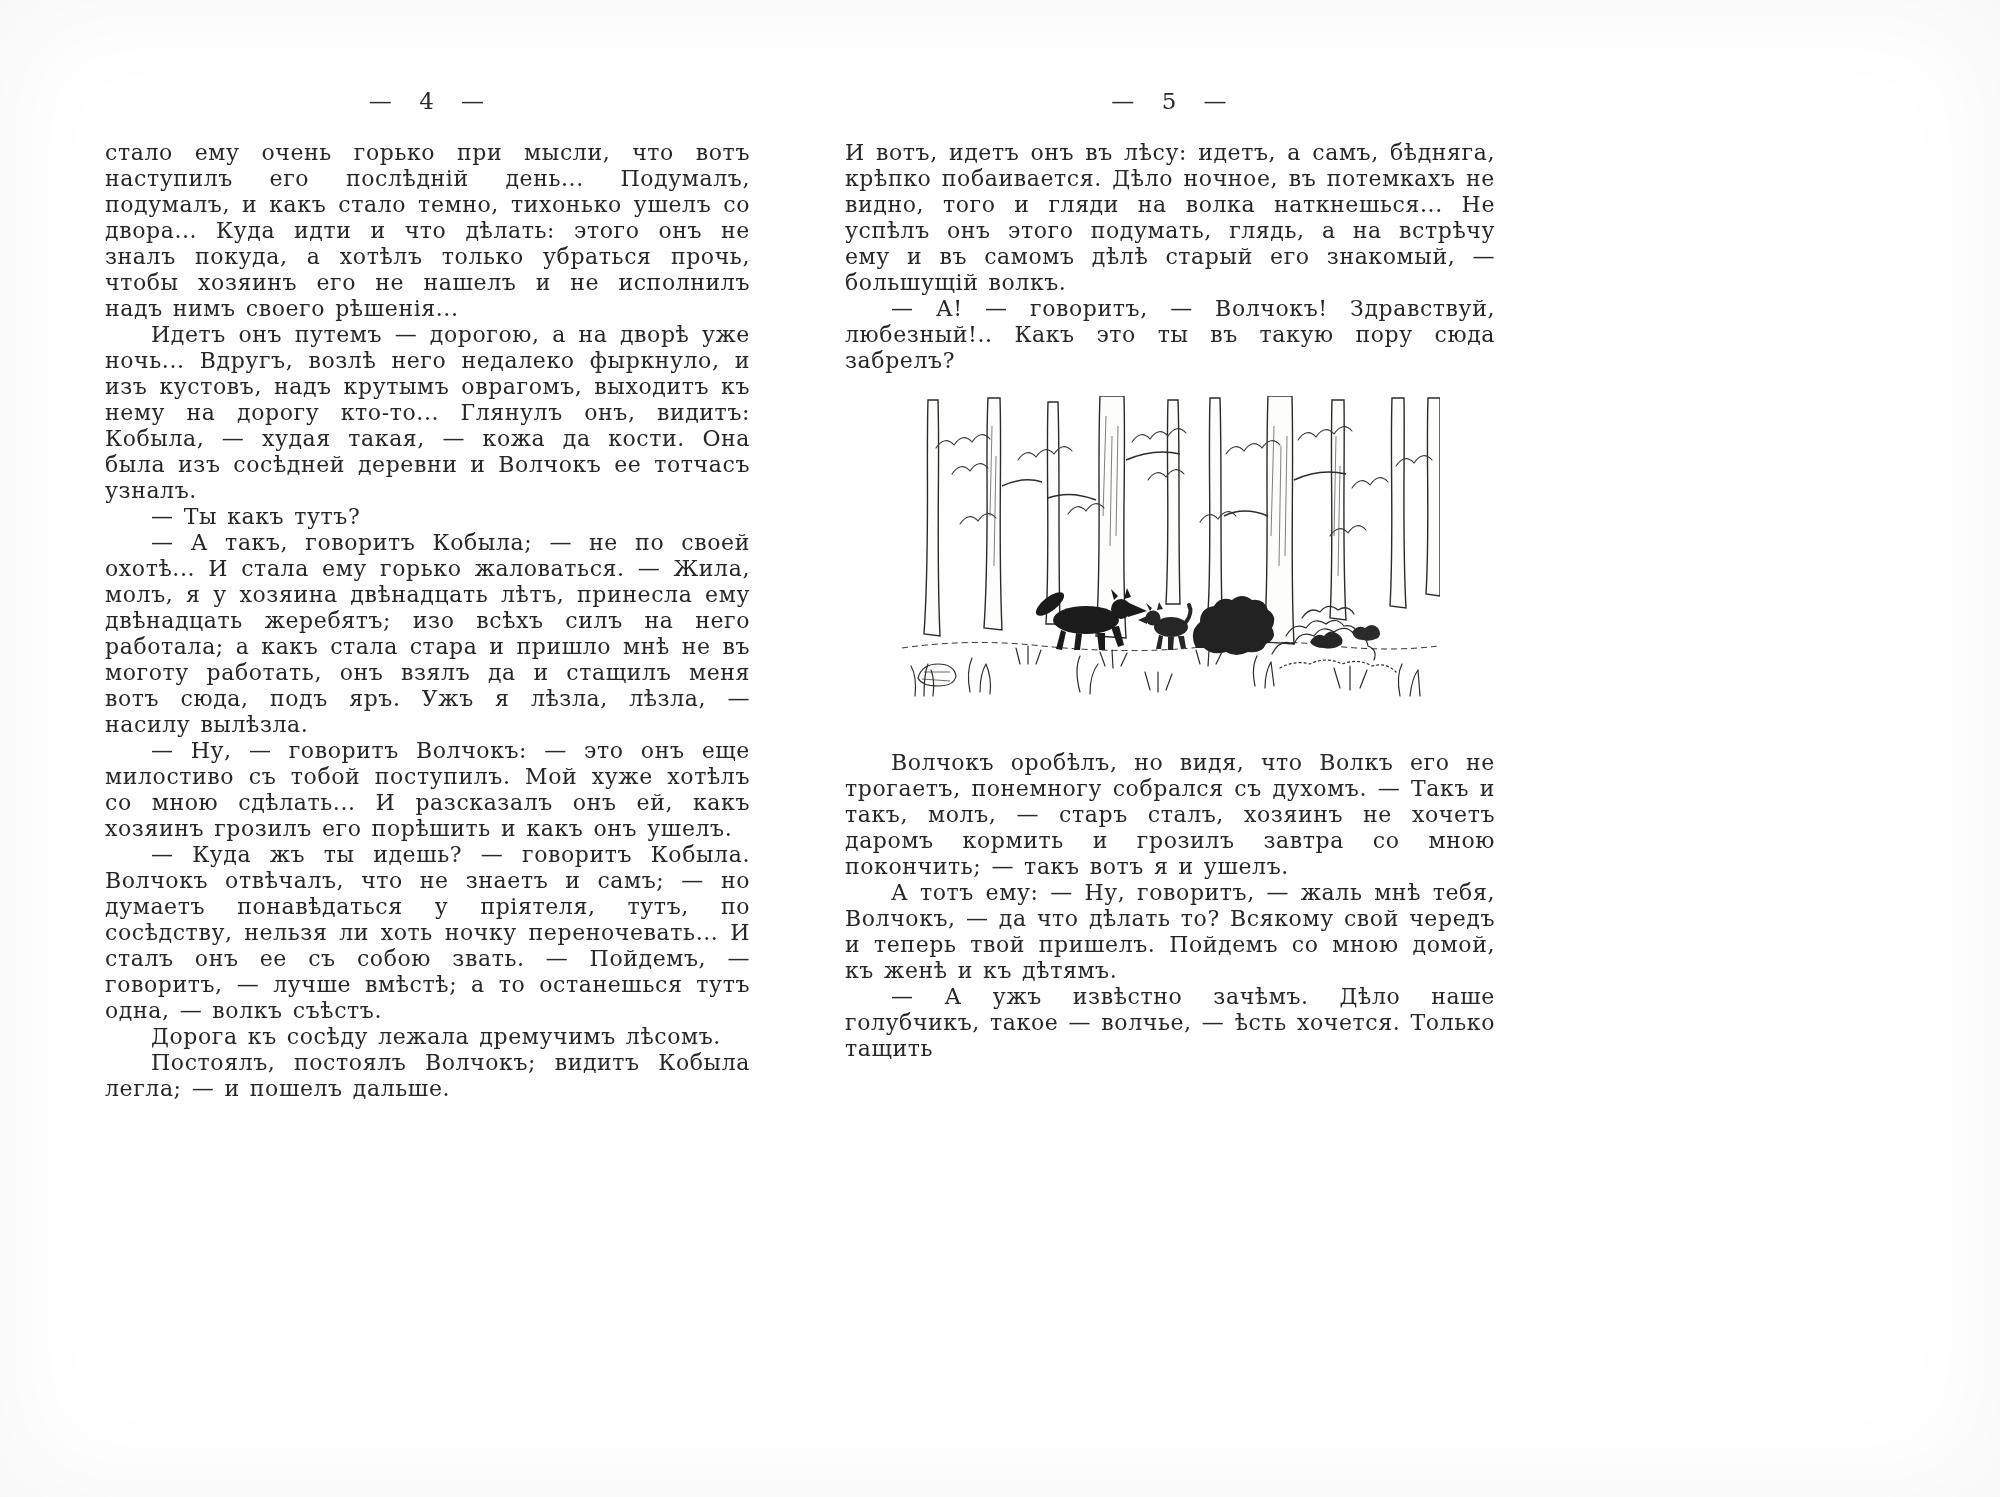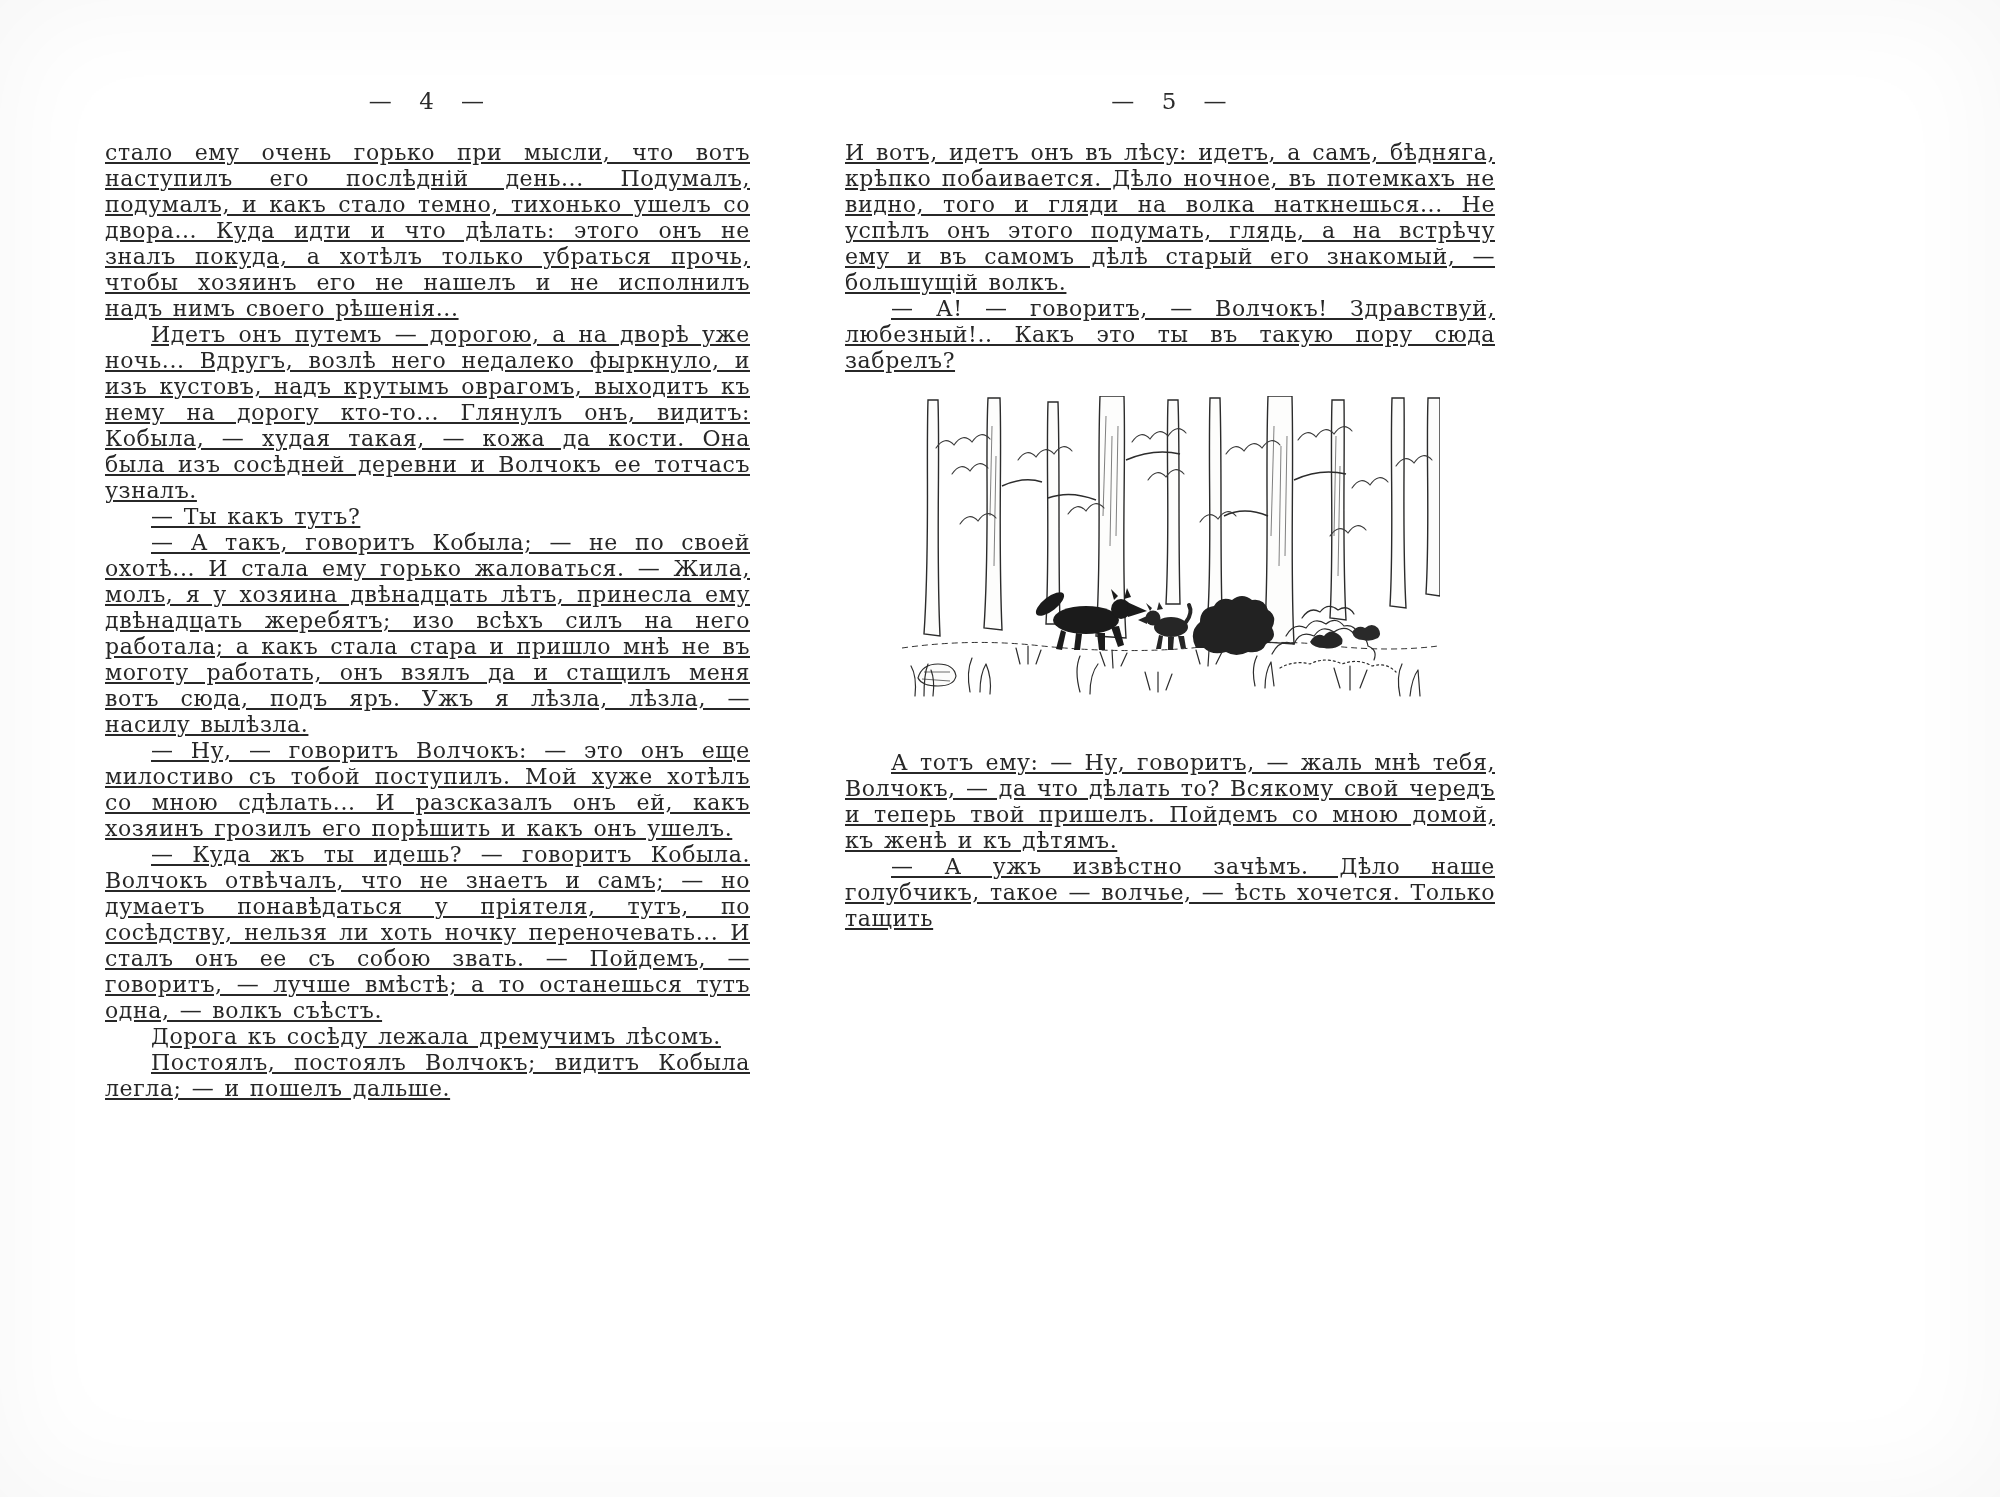--- a/index.html
+++ b/index.html
@@ -27,21 +27,20 @@
     word-spacing: 16px;
   }
   .para {
     margin: 0;
     text-align: justify;
     font-size: 22px;
     line-height: 26px;
     letter-spacing: 0.6px;
     word-spacing: 2.5px;
     text-indent: 46px;
-    text-decoration: underline;
   }
   .para.noindent { text-indent: 0; }
   figure.illustration {
     margin: 22px auto 24px auto;
     width: 540px;
     padding: 0;
   }
   figure.illustration svg { display: block; }
 </style>
 </head>
@@ -158,17 +157,18 @@
           <path d="M300,268 l-4,-14 M308,270 l1,-16 M316,268 l6,-12"></path>
           <path d="M355,290 q-4,-18 2,-30 M365,292 q0,-16 6,-26 M374,290 l-3,-24"></path>
           <path d="M440,292 l-6,-20 M450,294 l0,-24 M460,292 l7,-18"></path>
           <path d="M500,300 q-4,-20 2,-32 M510,300 q2,-18 8,-26 M520,300 l-2,-26"></path>
           <path d="M180,296 q-6,-22 0,-36 M190,298 q0,-20 8,-30"></path>
           <path d="M250,294 l-5,-18 M258,296 l0,-20 M266,294 l6,-16"></path>
         </g>
       </svg>
     </figure>
 
+    <p class="para">Волчокъ оробѣлъ, но видя, что Волкъ его не трогаетъ, понемногу собрался съ духомъ. — Такъ и такъ, молъ, — старъ сталъ, хозяинъ не хочетъ даромъ кормить и грозилъ завтра со мною покончить; — такъ вотъ я и ушелъ.</p>
     <p class="para">А тотъ ему: — Ну, говоритъ, — жаль мнѣ тебя, Волчокъ, — да что дѣлать то? Всякому свой чередъ и теперь твой пришелъ. Пойдемъ со мною домой, къ женѣ и къ дѣтямъ.</p>
     <p class="para">— А ужъ извѣстно зачѣмъ. Дѣло наше голубчикъ, такое — волчье, — ѣсть хочется. Только тащить</p>
   </section>
 
 </div>
 
 </body></html>

